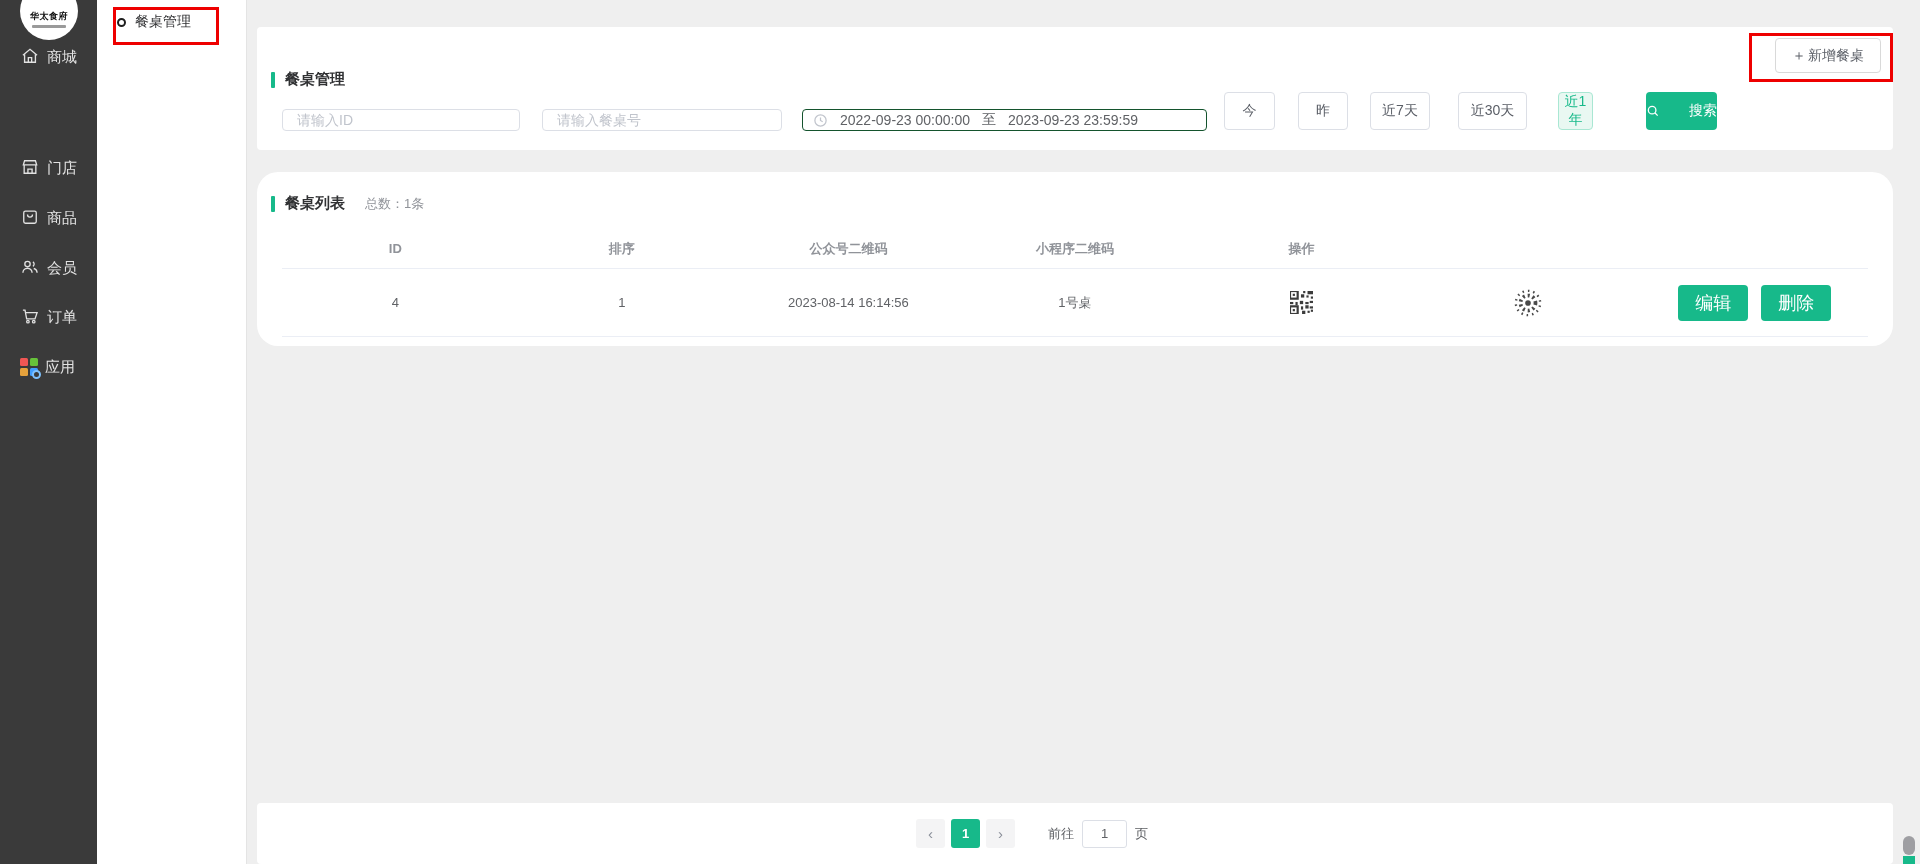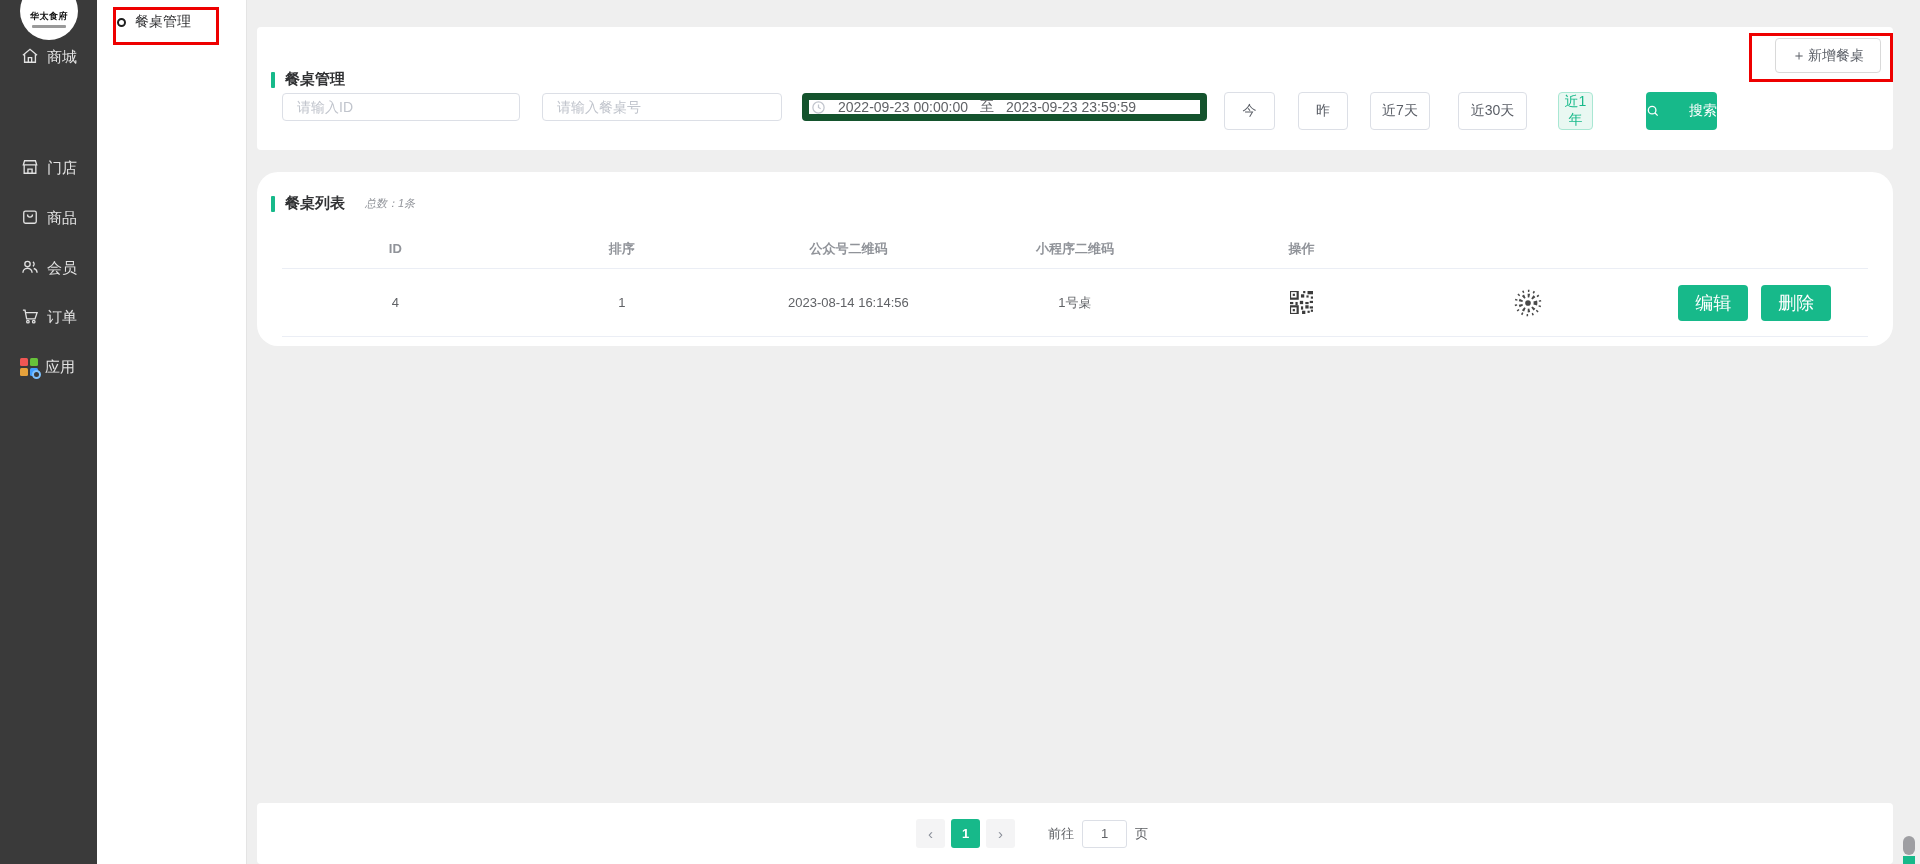--- a/index.html
+++ b/index.html
@@ -32,35 +32,35 @@
 
   
   .card { position:absolute; background:#fff; border-radius:4px; }
   .card-top { left:257px; top:27px; width:1636px; height:123px; }
   .card-list { left:257px; top:172px; width:1636px; height:174px;border-radius:21px; }
   .card-pager { left:257px; top:803px; width:1636px; height:61px; display:flex; align-items:center; justify-content:center; }
 
   .section-title { position:absolute; display:flex; align-items:center; gap:10px; }
   .tbar { width:4px; height:16px; background:#17b98a; border-radius:1px; }
   .stitle { font-size:15px; font-weight:bold; color:#303133; }
-  .total { font-size:11px; color:#909399; margin-left:10px;font-style:italic; }
+  .total { font-size:13px; color:#909399; margin-left:10px; }
 
   
   .add-btn { position:absolute; left:1518px; top:11px; width:106px; height:35px; background:#fff; border:1px solid #d9d9d9;
              border-radius:4px; display:flex; align-items:center; justify-content:center; gap:2px; font-size:14px; color:#5a5e66; cursor:pointer; }
 
   
-  .f { position:absolute; top:66px; height:28px; }
+  .f { position:absolute; top:82px; height:22px; }
   .txt-input { border:1px solid #dcdfe6; border-radius:4px; padding:0 14px; font-size:14px; color:#606266; outline:none;
                font-family:"Liberation Sans", sans-serif; }
   .txt-input::placeholder { color:#c0c4cc; }
   .f-id { left:25px; width:238px; }
   .f-table { left:285px; width:240px; }
-  .f-date { left:545px; width:405px; border:7px solid #14532d; border-radius:4px; background:#fff;
-            display:flex; align-items:center; gap:12px; padding:0 2px; font-size:14px; color:#606266; cursor:pointer; }
+  .f-date { left:545px; width:405px; border:1px solid #14532d; border-radius:4px; background:#fff;
+            display:flex; align-items:center; gap:12px; padding:0 10px; font-size:14px; color:#606266; cursor:pointer; }
   .qbtn { position:absolute; top:65px; height:38px; background:#fff; border:1px solid #dcdfe6; border-radius:4px;
           font-size:14px; color:#5a5e66; display:flex; align-items:center; justify-content:center; cursor:pointer;
           font-family:"Liberation Sans", sans-serif; }
   .qb-0 { left:967px;  width:51px; }
   .qb-1 { left:1041px; width:50px; }
   .qb-2 { left:1113px; width:60px; }
   .qb-3 { left:1201px; width:69px; }
   .qb-4 { left:1301px; width:35px; background:#e9f8f2; border-color:#a9e7d3; color:#17b98a; }
   .search-btn { position:absolute; left:1389px; top:65px; width:71px; height:38px; background:#17b98a; border:none; border-radius:4px;
                 color:#fff; font-size:14px; display:flex; align-items:center; justify-content:space-between; gap:5px; cursor:pointer;

